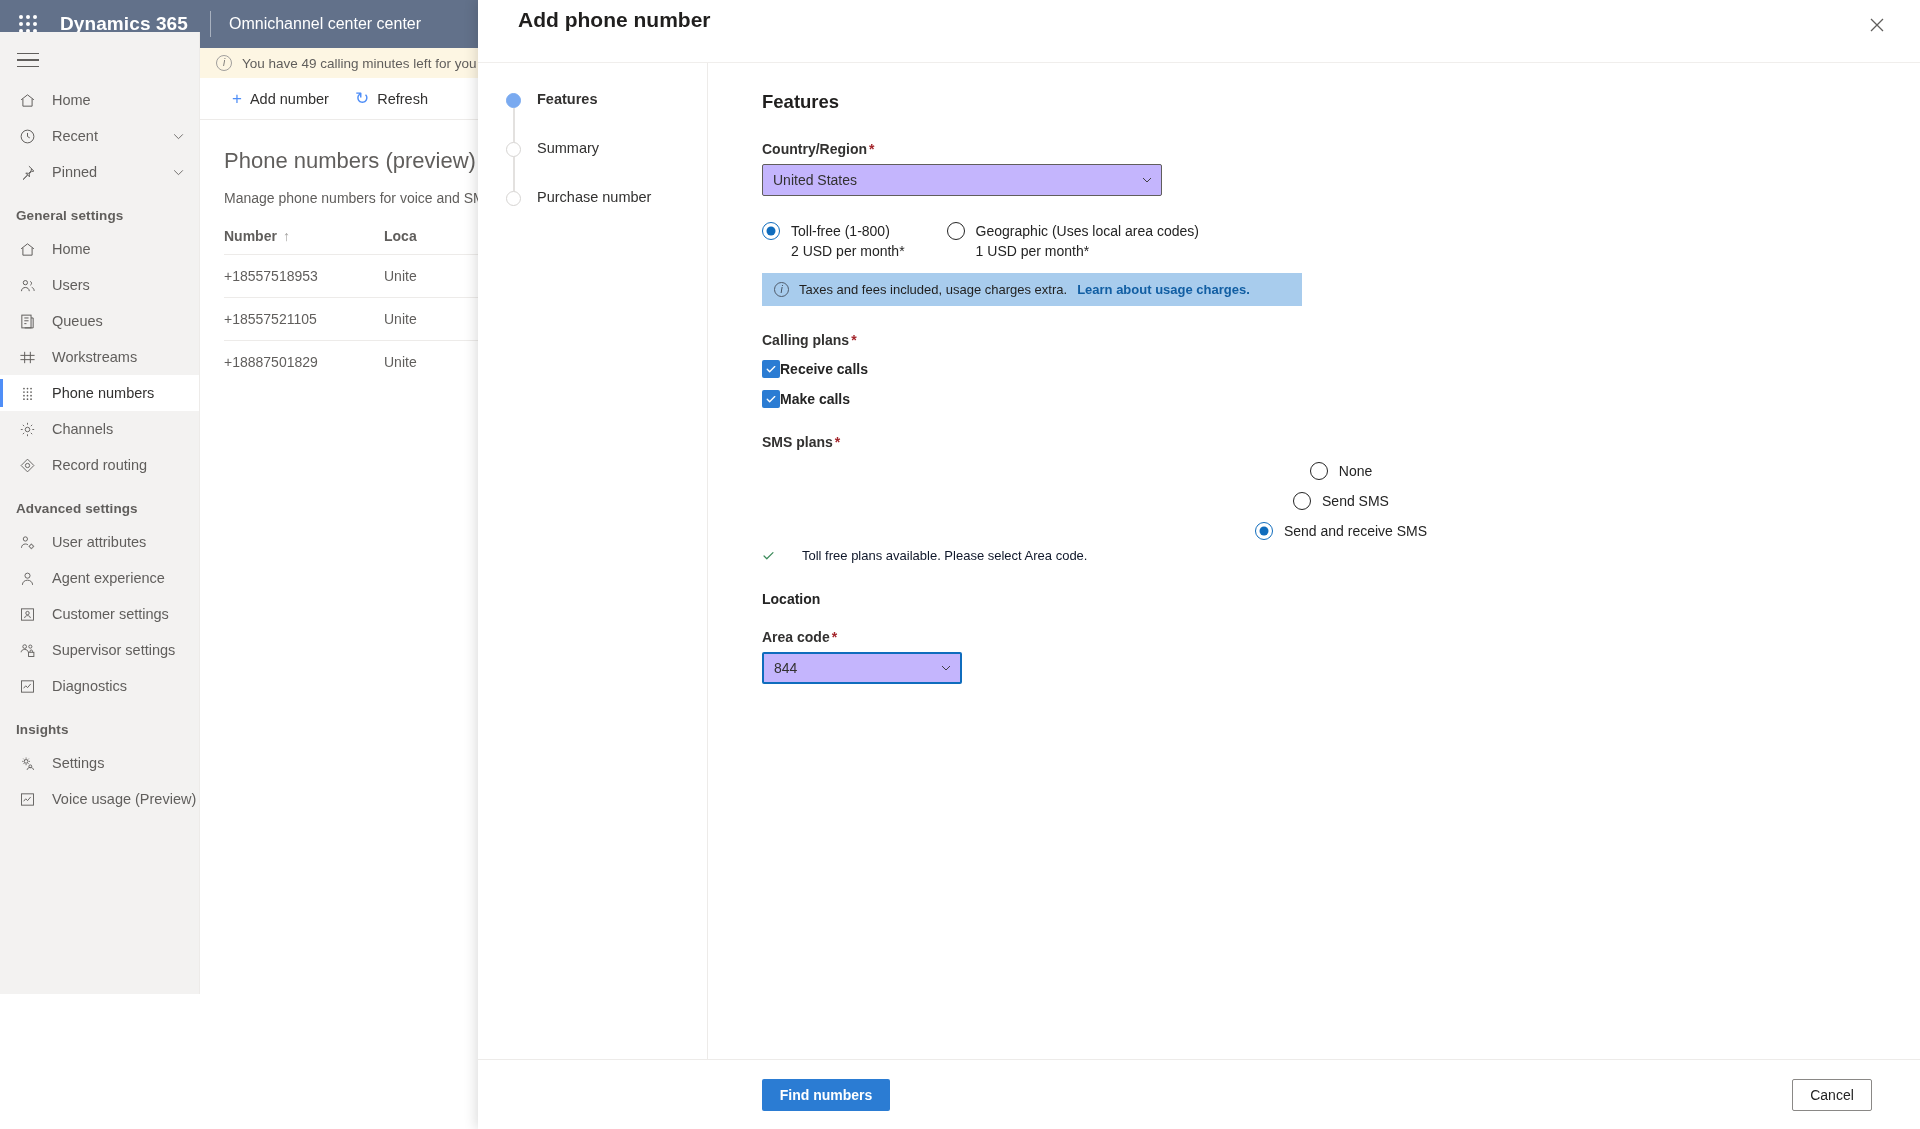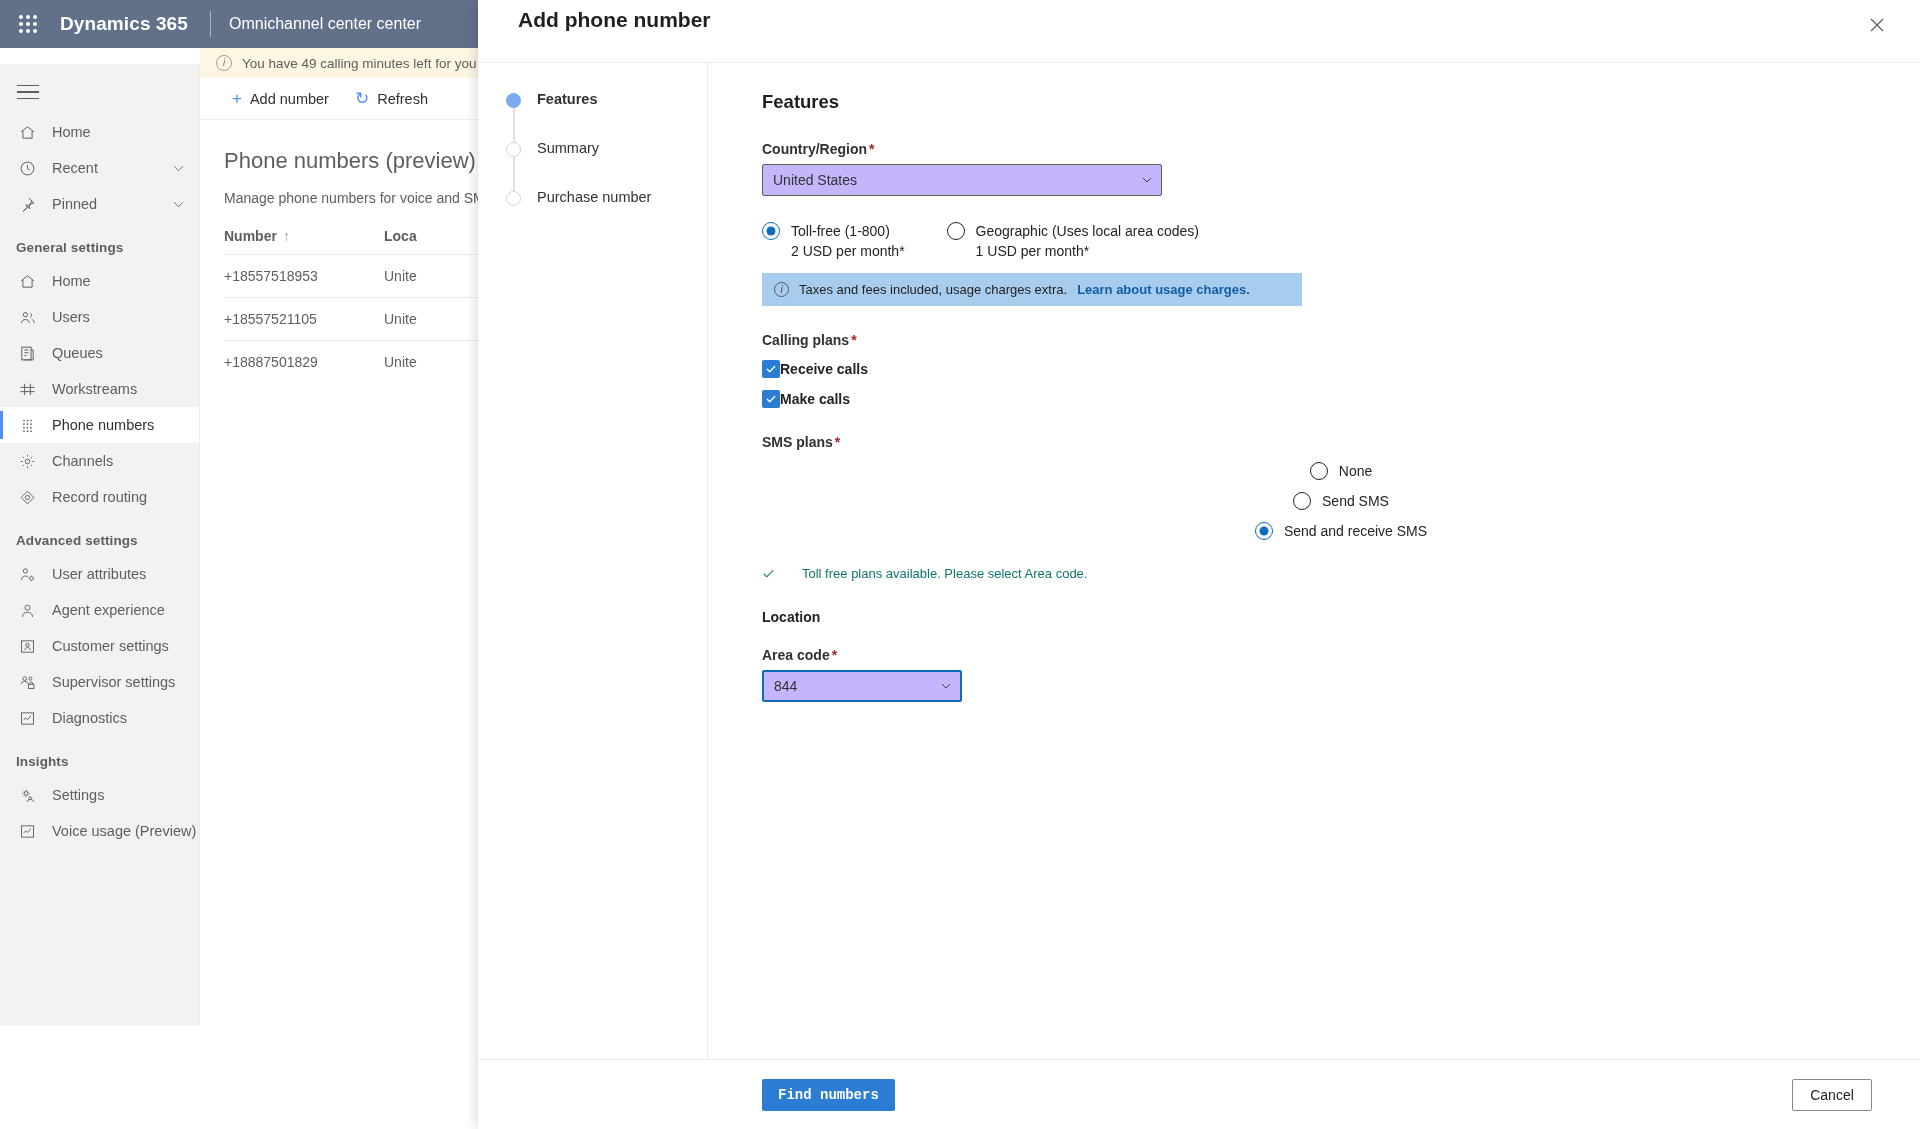--- a/index.html
+++ b/index.html
@@ -23,21 +23,21 @@
   .waffle { width: 40px; height: 40px; display: flex; align-items: center; justify-content: center; cursor: pointer; }
   .waffle-grid { display: grid; grid-template-columns: repeat(3, 4px); grid-template-rows: repeat(3, 4px); gap: 3px; }
   .waffle-grid i { display: block; width: 4px; height: 4px; border-radius: 50%; background: #ffffff; }
   .brand {
     font-size: 19px; font-weight: bold; letter-spacing: .1px; margin-left: 12px; color: #ffffff;
   }
   .topbar-sep { width: 1px; height: 26px; background: rgba(255,255,255,.45); margin: 0 18px 0 22px; }
   .app-name { font-size: 16px; color: #fff; font-weight: 400; }
 
   .sidenav {
-    position: absolute; top: 64px; left: 0; width: 200px; height: 962px;
+    position: absolute; top: 32px; left: 0; width: 200px; height: 962px;
     background: #f3f2f1; border-right: 1px solid #edebe9;
     padding-top: 6px; overflow: hidden;
   }
   .hamburger { width: 48px; height: 44px; display: flex; flex-direction: column; justify-content: center;
                align-items: center; gap: 5px; margin-left: 4px; cursor: pointer; }
   .hamburger span { display: block; width: 22px; height: 1.6px; background: #605e5c; }
 
   .navitem {
     display: flex; align-items: center; height: 36px; padding-left: 16px; position: relative;
     color: #605e5c; font-size: 14.5px; cursor: pointer; user-select: none;
@@ -151,35 +151,35 @@
   .cb-row { display: flex; align-items: center; margin-top: 12px; cursor: pointer; }
   .cbox {
     width: 18px; height: 18px; border-radius: 2px; background: #2b7cd3; flex: 0 0 18px;
     display: flex; align-items: center; justify-content: center;
   }
   .cbox svg { width: 12px; height: 12px; display: block; stroke: #fff; }
   .cb-row .cbtext { margin-left: 0; font-size: 14px; color: #242424; font-weight: bold; }
 
   .opt-spaced { margin-top: 12px; justify-content: center; }
 
-  .ok-msg { display: flex; align-items: center; margin-top: 26px; font-size: 13px; color: #0f766e; }
+  .ok-msg { display: flex; align-items: center; margin-top: 8px; font-size: 13px; color: #0f172a; }
   .ok-msg .tick { color: #3b8a5a; width: 18px; display: flex; }
   .ok-msg .tick svg { width: 13px; height: 13px; display: block; }
   .ok-msg .omtext { margin-left: 22px; }
 
   .loc-h { font-size: 14px; font-weight: 600; color: #242424; margin-top: 28px; }
 
   .panel-foot {
     flex: 0 0 70px; height: 70px; border-top: 1px solid #edebe9; display: flex; align-items: center;
     padding: 0 48px 0 284px;
   }
   .btn-primary {
     background: #2b7cd3; color: #fff; border: none; height: 32px; min-width: 128px; padding: 0 16px;
     font-size: 14px; font-weight: 600; border-radius: 2px; cursor: pointer;
-    font-family: Liberation Mono, monospace;
+    font-family: Liberation Sans, sans-serif;
   }
   .btn-secondary {
     margin-left: auto; background: #fff; color: #242424; border: 1px solid #8a8886; height: 32px;
     min-width: 80px; padding: 0 16px; font-size: 14px; border-radius: 2px; cursor: pointer;
     font-family: "Liberation Sans", sans-serif;
   }
 </style>
 </head>
 <body>
 

